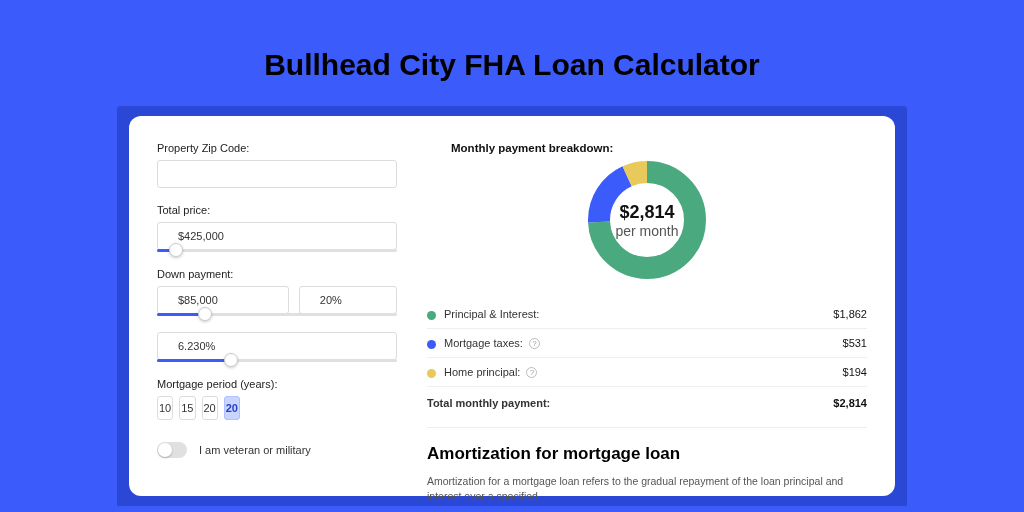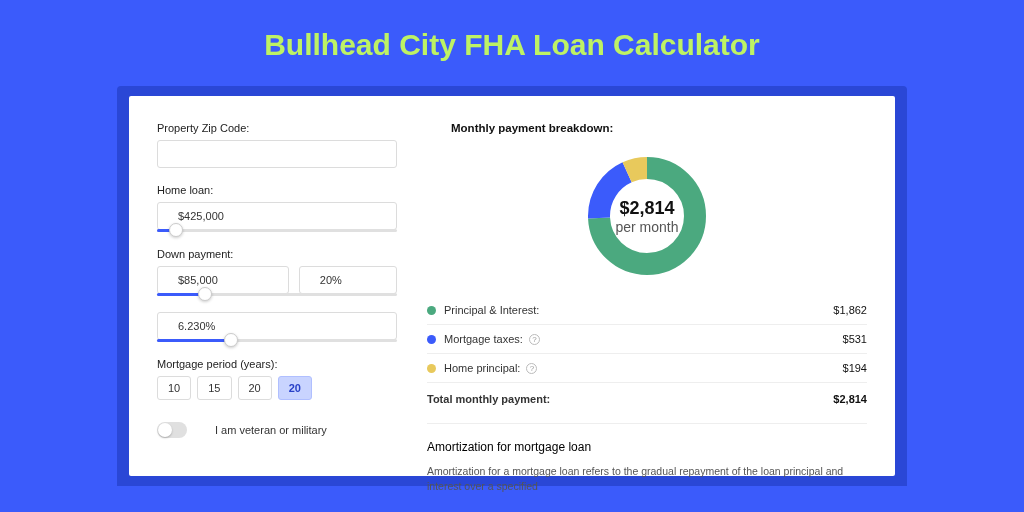--- a/index.html
+++ b/index.html
@@ -3,34 +3,34 @@
 <meta charset="utf-8">
 <style>
   * { box-sizing: border-box; margin: 0; padding: 0; }
   html, body { width: 1024px; height: 512px; overflow: hidden; font-family: -apple-system, BlinkMacSystemFont, "Segoe UI", Arial, sans-serif; }
   .page {
     width: 1024px; height: 512px;
     background: #3B5BFB;
     display: flex; flex-direction: column; align-items: center;
   }
   .title {
-    color: #bef264; font-weight: 700; font-size: 30px;
-    margin-top: 28px; margin-bottom: 24px; text-align: right;
+    color: #000000; font-weight: 700; font-size: 30px;
+    margin-top: 48px; margin-bottom: 24px; text-align: right;
   }
   .shadow-card {
     width: 790px; height: 400px;
     background: #2a47d6;
     border-radius: 4px 4px 0 0;
     position: relative;
   }
   .calc-card {
     position: absolute;
     left: 12px; right: 12px; top: 10px;
     background: #fff;
-    border-radius: 2px;
+    border-radius: 12px;
     padding: 26px 28px 0 28px;
     display: flex;
     gap: 30px;
     height: 380px;
   }
   .left-col { width: 240px; flex-shrink: 0; }
   .right-col { flex: 1; }
   .label { font-size: 11px; color: #222; margin-bottom: 6px; display: block; }
   .input {
     width: 100%; height: 28px;
@@ -52,84 +52,84 @@
     background: #fff; border: 1px solid #ccc;
     box-shadow: 0 1px 3px rgba(0,0,0,0.2);
     position: absolute; top: -6px; transform: translateX(-50%);
   }
   .row2 { display: flex; gap: 10px; }
   .row2 .input:first-child { flex: 1.6; }
   .row2 .input:last-child { flex: 1; }
   .period-row { display: flex; gap: 6px; }
   .period-btn {
     border: 1px solid #dcdcdc; background: #fff;
-    font-size: 11px; padding: 5px 10px; border-radius: 3px;
+    font-size: 11px; padding: 5px 1px; border-radius: 3px;
     cursor: pointer; color: #333;
   }
   .period-btn.active { background: #c9d4ff; border-color: #b0bfff; color: #2941c8; font-weight: 600; }
-  .toggle-row { display: flex; align-items: center; gap: 28px; margin-top: 22px; }
+  .toggle-row { display: flex; align-items: center; gap: 12px; margin-top: 22px; }
   .toggle {
     width: 30px; height: 16px; border-radius: 8px;
     background: #e0e0e0; position: relative;
   }
   .toggle-knob {
     width: 14px; height: 14px; border-radius: 50%;
     background: #fff; box-shadow: 0 1px 2px rgba(0,0,0,0.25);
     position: absolute; top: 1px; left: 1px;
   }
   .toggle-label { font-size: 11px; color: #333; }
-  .section-head { font-size: 11.5px; font-weight: 700; color: #111; margin-bottom: 20px; padding-left: 24px; }
+  .section-head { font-size: 11.5px; font-weight: 700; color: #111; margin-bottom: 4px; padding-left: 24px; }
   .donut-wrap { display: flex; justify-content: center; margin-bottom: 18px; }
   .donut { position: relative; width: 124px; height: 124px; }
   .donut-center {
     position: absolute; inset: 0; display: flex; flex-direction: column;
     align-items: center; justify-content: center;
   }
   .donut-val { font-size: 18px; font-weight: 700; color: #111; }
   .donut-sub { font-size: 14px; color: #555; }
   .breakdown-row {
     display: flex; align-items: center; justify-content: space-between;
     padding: 8px 0; border-bottom: 1px solid #eee; font-size: 11px;
   }
   .breakdown-row.last { border-bottom: none; font-weight: 700; padding-top: 10px; }
   .dot { width: 9px; height: 9px; border-radius: 50%; display: inline-block; margin-right: 8px; vertical-align: middle; }
   .dot.green { background: #4BA97F; }
   .dot.blue  { background: #3B5BFB; }
   .dot.yellow{ background: #E8C95C; }
-  .bk-left { display: flex; align-items: center; color: #333; }
+  .bk-left { display: flex; align-items: flex-end; color: #333; }
   .bk-val  { color: #111; }
   .info-icon {
     display: inline-flex; width: 11px; height: 11px; border: 1px solid #bbb;
     border-radius: 50%; font-size: 8px; color: #999; align-items: center; justify-content: center;
     margin-left: 6px;
   }
   .amort {
     border-top: 1px solid #eee; margin-top: 10px; padding-top: 16px;
   }
-  .amort-head { font-size: 12px; font-weight: 400; margin-bottom: 10px; }
+  .amort-head { font-size: 17px; font-weight: 700; margin-bottom: 10px; }
   .amort-text { font-size: 10.5px; color: #555; line-height: 1.4; }
 </style>
 </head>
 <body>
 
 <div class="page">
   <div class="title">Bullhead City FHA Loan Calculator</div>
 
   <div class="shadow-card">
     <div class="calc-card">
 
       <div class="left-col">
 
         <div class="group">
           <span class="label">Property Zip Code:</span>
           <input class="input" value="" style="">
         </div>
 
         <div class="group">
-          <span class="label">Home loan:</span>
+          <span class="label">Total price:</span>
           <input class="input" value="$425,000" style="">
           <div class="slider-track">
             <div class="slider-fill" style="width:8%"></div>
             <div class="slider-thumb" style="left:8%"></div>
           </div>
         </div>
 
         <div class="group">
           <span class="label">Down payment:</span>
           <div class="row2">

